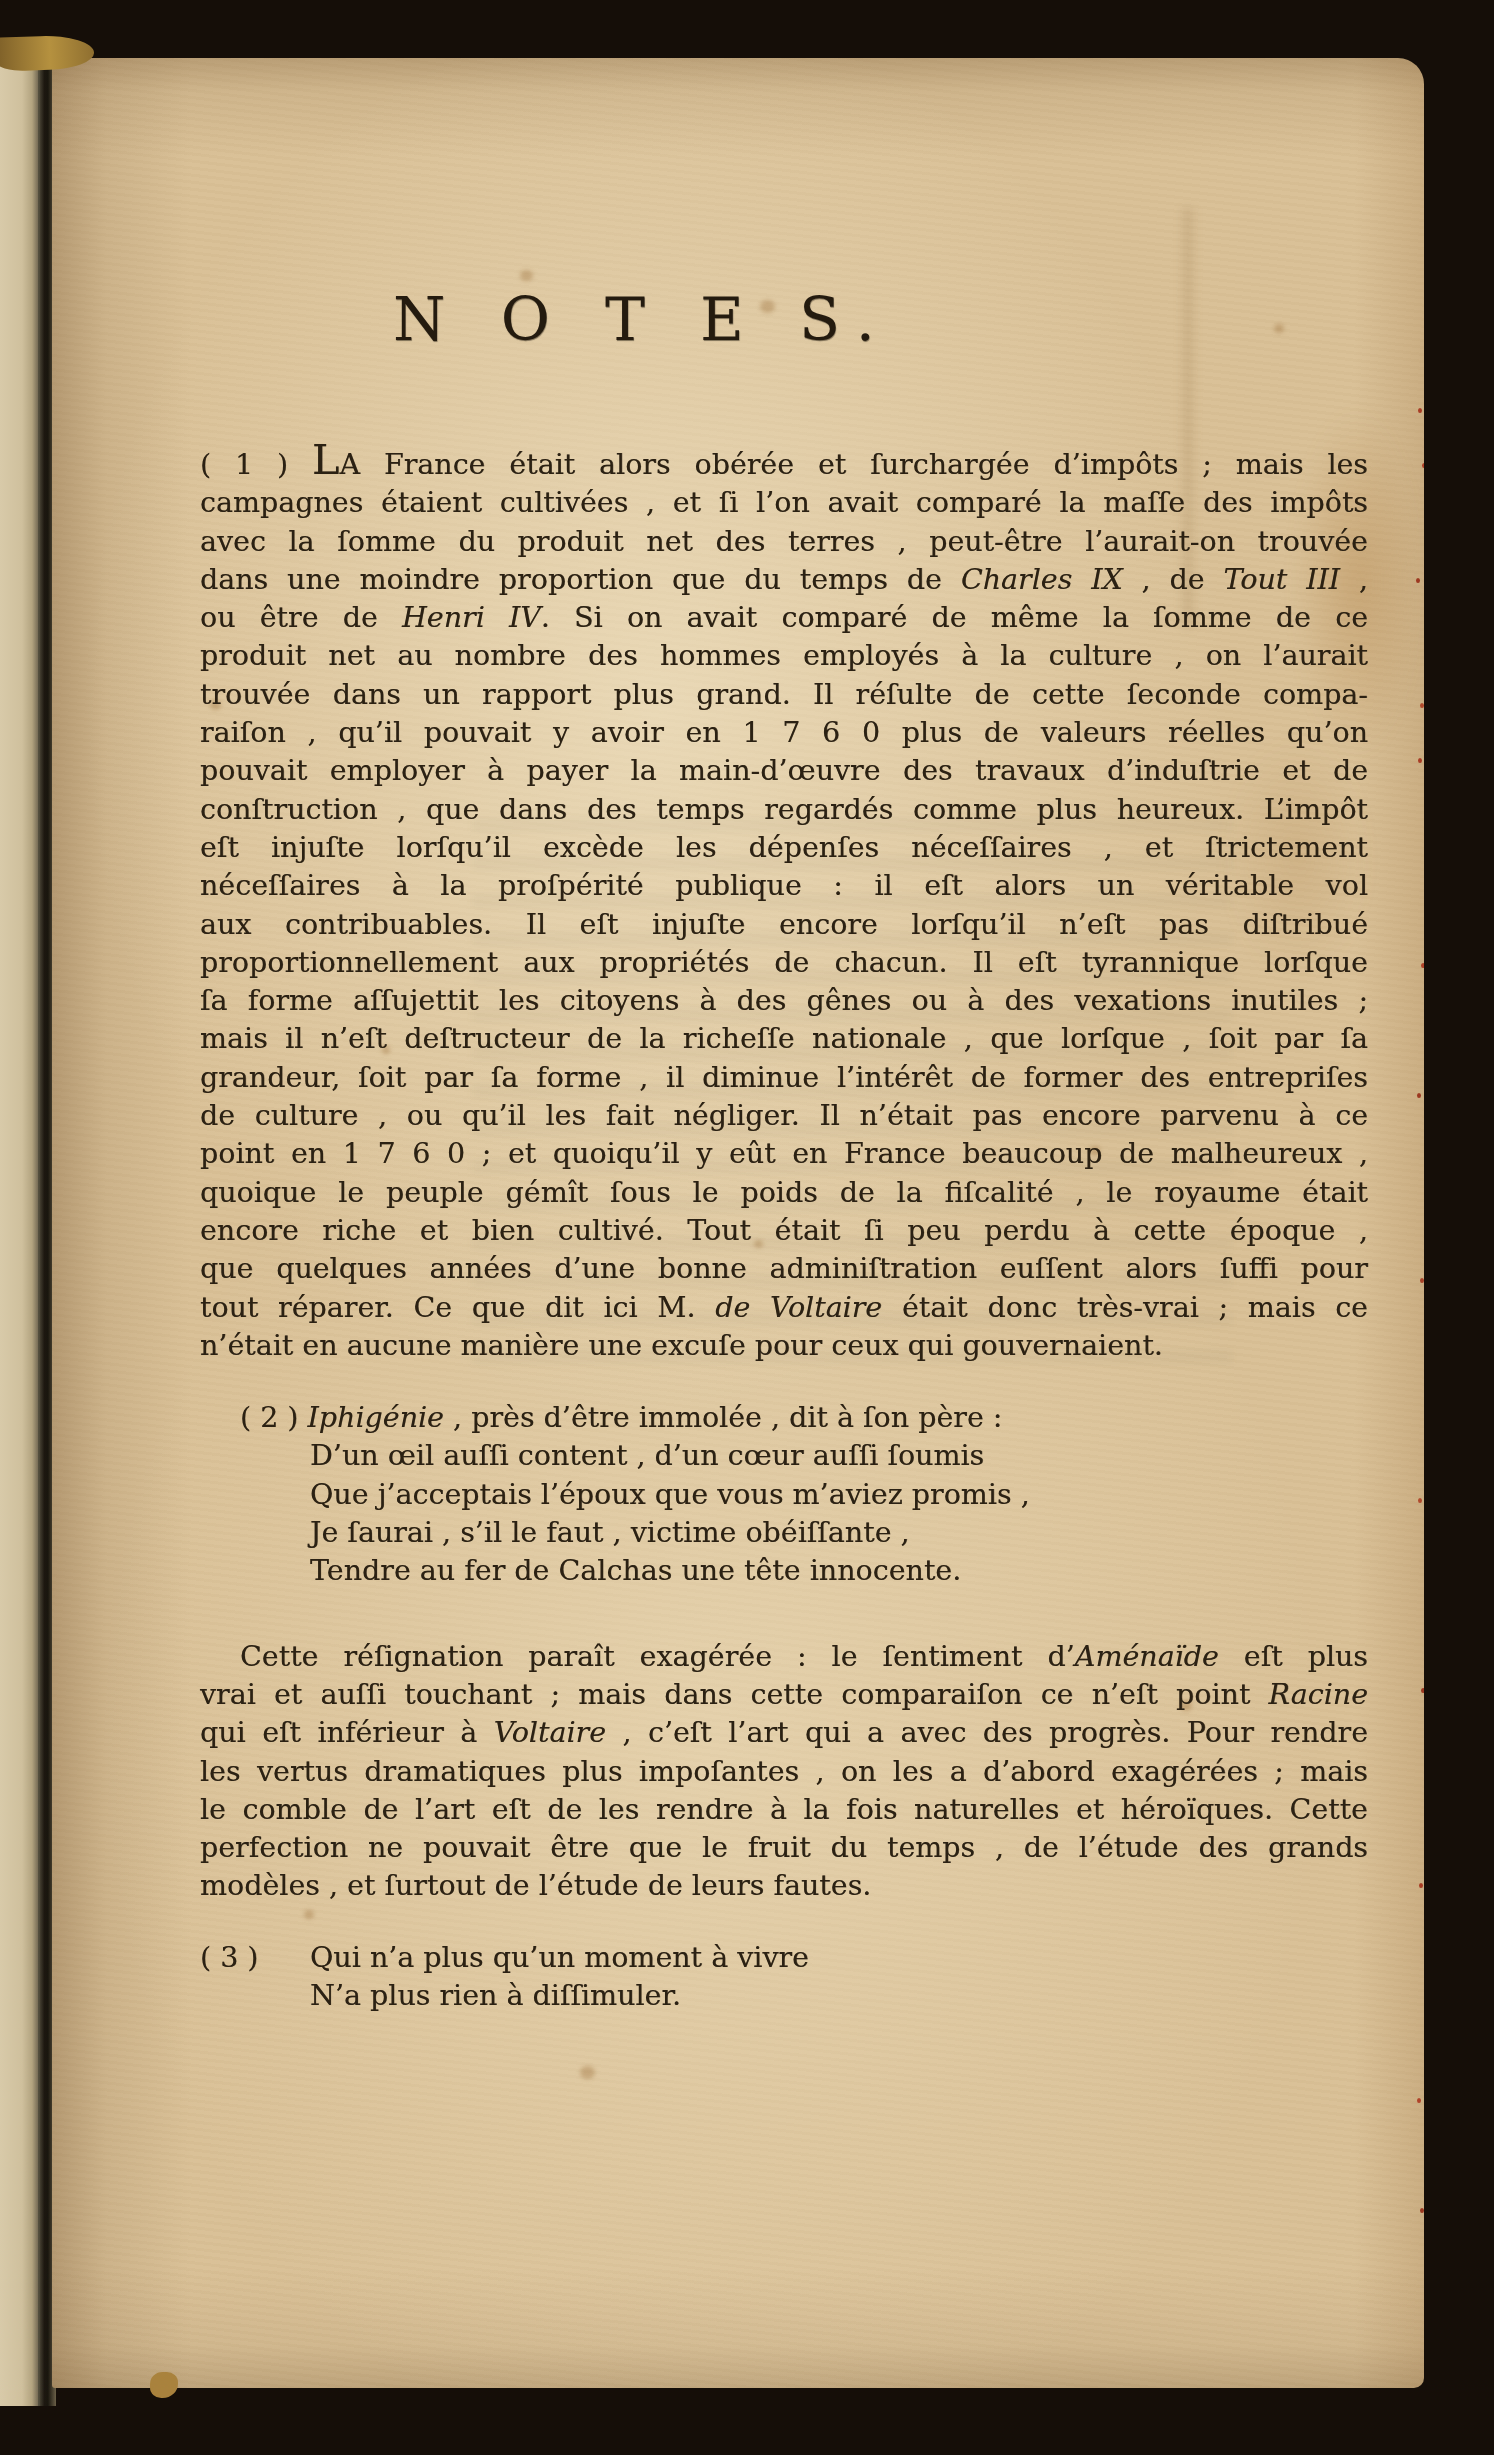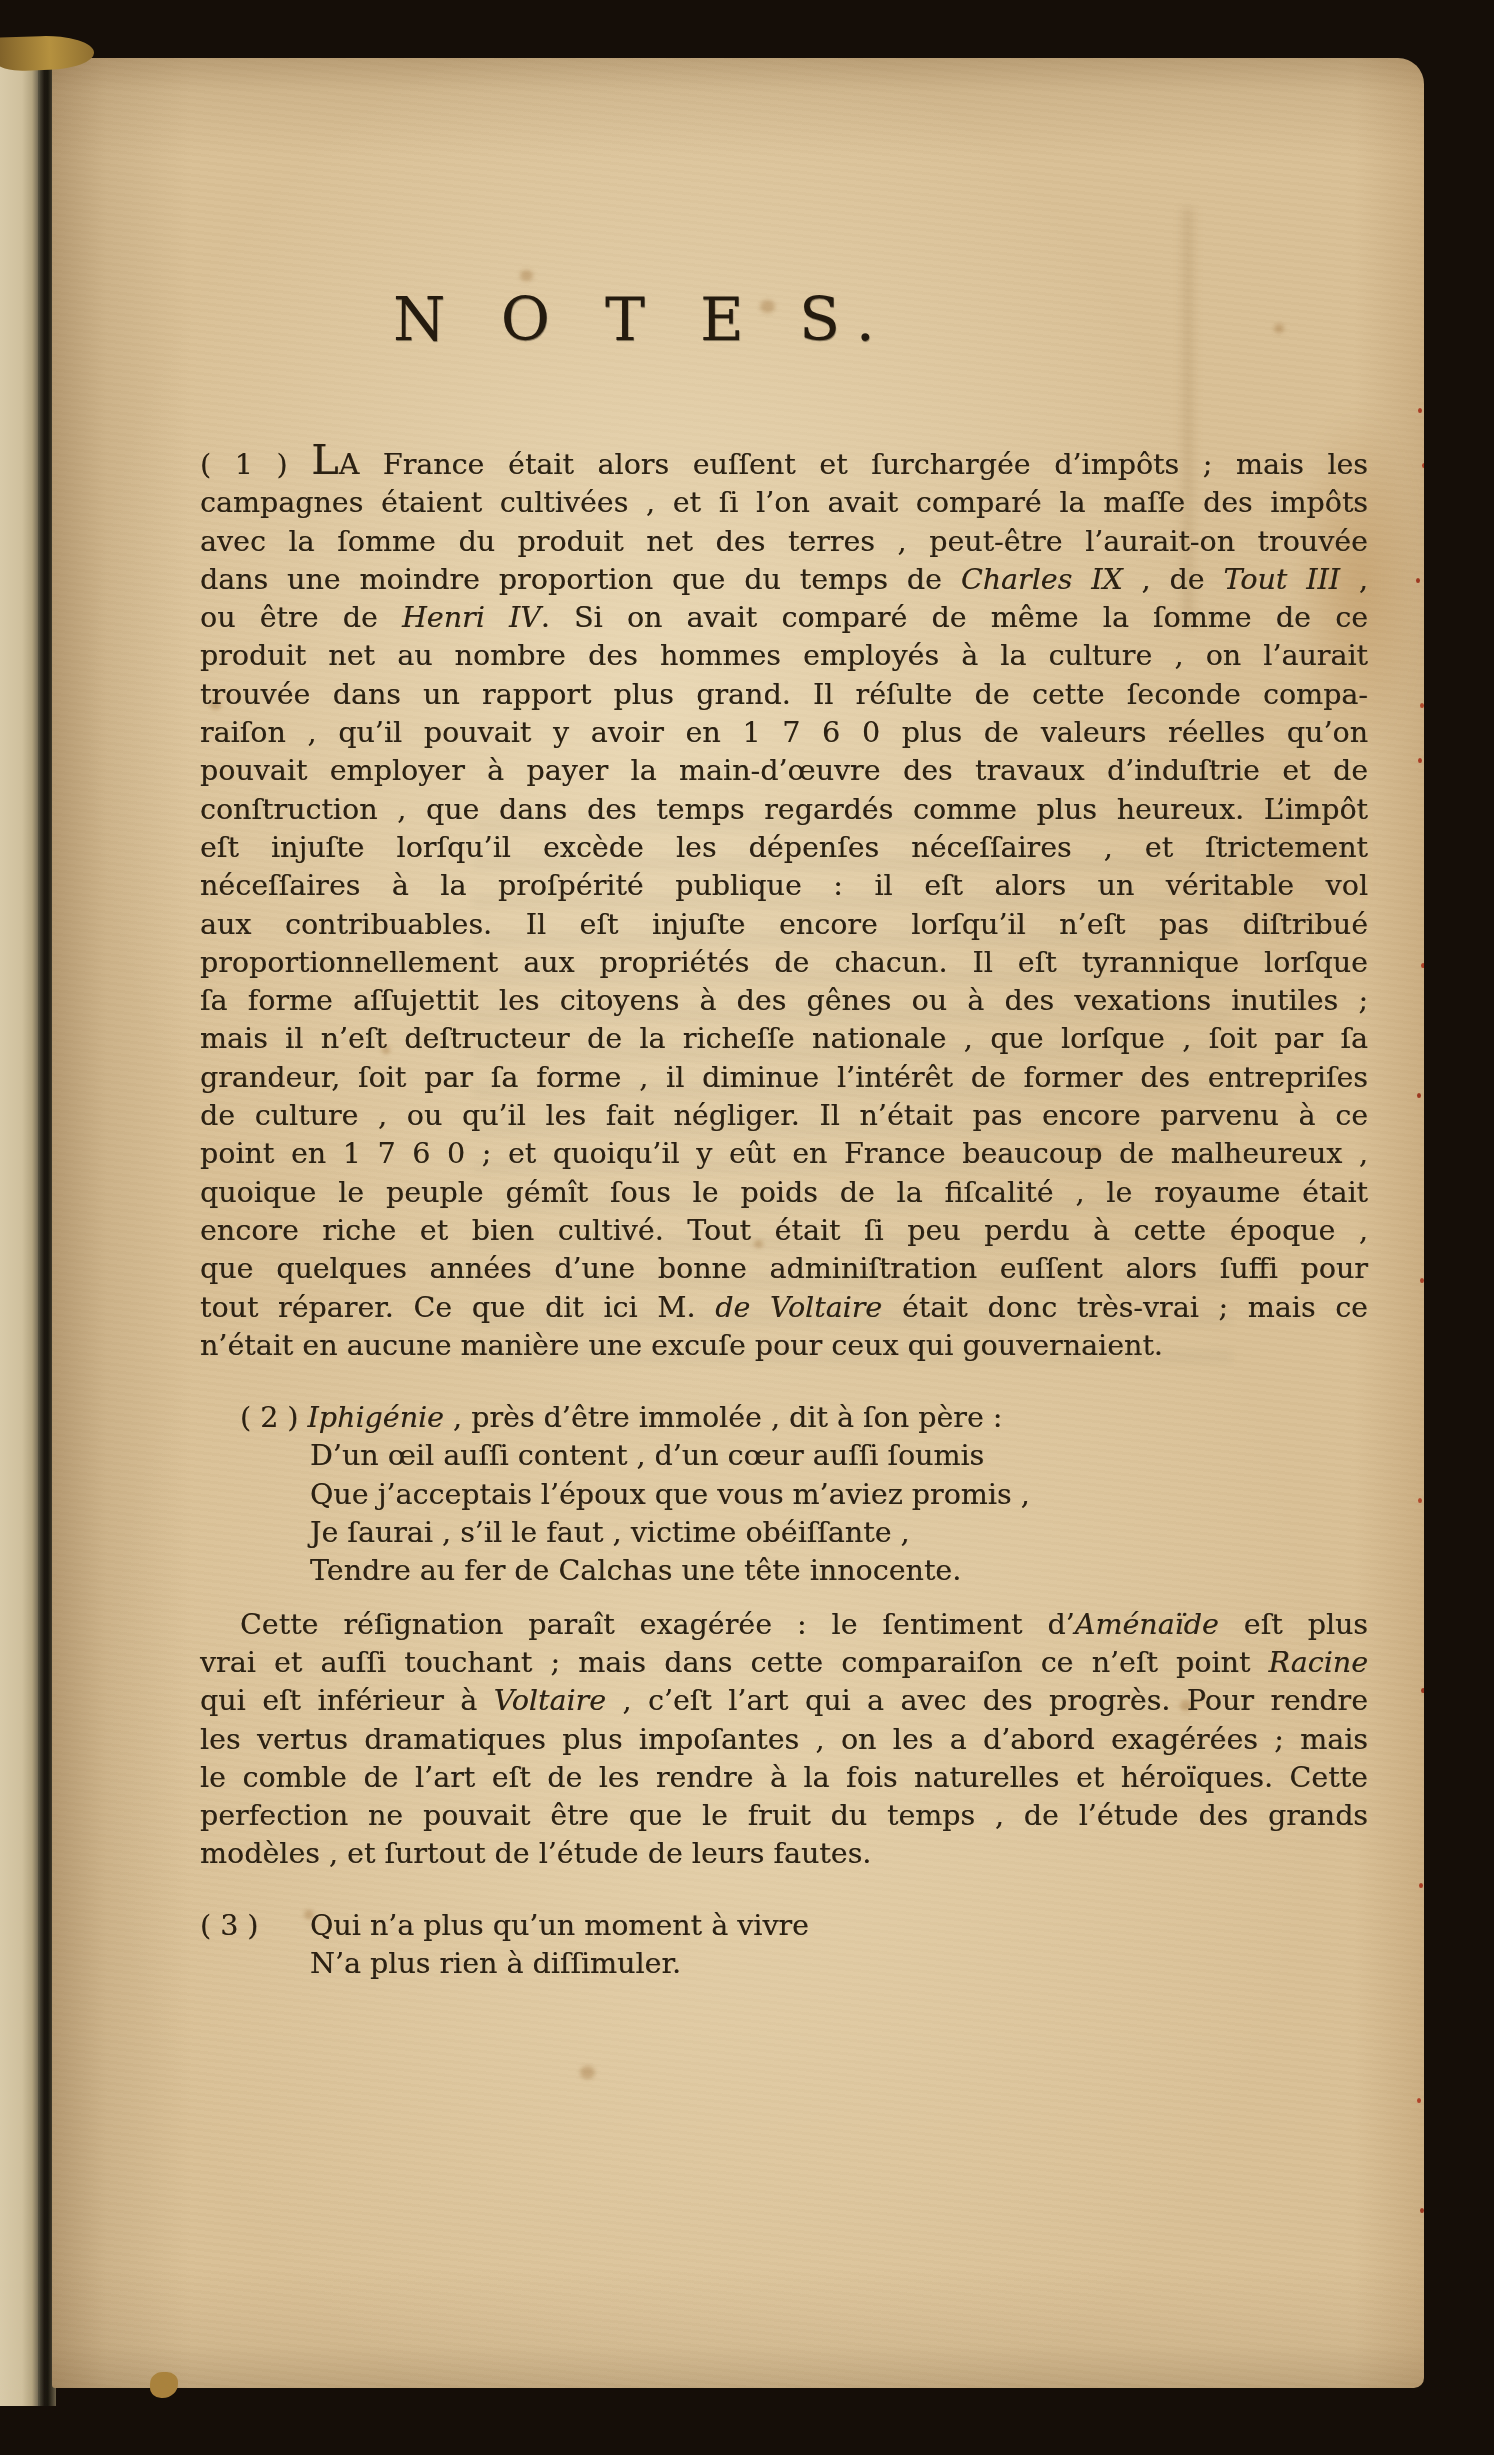--- a/index.html
+++ b/index.html
@@ -131,21 +131,21 @@
     <div class="fox f"></div>
     <div class="fox g"></div>
     <div class="fox h"></div>
     <div class="fox i"></div>
     <div class="fox j"></div>
     <div class="red-specks"></div>
 
     <div class="page-title">N O T E S.</div>
     <div class="text-body">
         <div class="block para">
-          <div class="line"><span>( 1 ) </span><span class="bigcap">L</span><span>A France était alors euſſent et ſurchargée d’impôts ; mais les</span></div>
+          <div class="line"><span>( 1 ) </span><span class="bigcap">L</span><span>A France était alors obérée et ſurchargée d’impôts ; mais les</span></div>
           <div class="line"><span>campagnes étaient cultivées , et ſi l’on avait comparé la maſſe des impôts</span></div>
           <div class="line"><span>avec la ſomme du produit net des terres , peut-être l’aurait-on trouvée</span></div>
           <div class="line"><span>dans une moindre proportion que du temps de </span><span class="it">Charles IX</span><span> , de </span><span class="it">Tout III</span><span> ,</span></div>
           <div class="line"><span>ou être de </span><span class="it">Henri IV</span><span>.  Si on avait comparé de même la ſomme de ce</span></div>
           <div class="line"><span>produit net au nombre des hommes employés à la culture , on l’aurait</span></div>
           <div class="line"><span>trouvée dans un rapport plus grand.  Il réſulte de cette ſeconde compa-</span></div>
           <div class="line"><span>raiſon , qu’il pouvait y avoir en 1 7 6 0 plus de valeurs réelles qu’on</span></div>
           <div class="line"><span>pouvait employer à payer la main-d’œuvre des travaux d’induſtrie et de</span></div>
           <div class="line"><span>conſtruction , que dans des temps regardés comme plus heureux. L’impôt</span></div>
           <div class="line"><span>eſt injuſte lorſqu’il excède les dépenſes néceſſaires , et ſtrictement</span></div>
@@ -165,21 +165,21 @@
         </div>
         <div class="block para" style="margin-top: 34px;">
           <div class="line" style="text-indent: 40px;"><span>( 2 ) </span><span class="it">Iphigénie</span><span> , près d’être immolée , dit à ſon père :</span></div>
         </div>
         <div class="block verse" style="padding-left: 110px;">
           <div class="line"><span>D’un œil auſſi content , d’un cœur auſſi ſoumis</span></div>
           <div class="line"><span>Que j’acceptais l’époux que vous m’aviez promis ,</span></div>
           <div class="line"><span>Je ſaurai , s’il le faut , victime obéiſſante ,</span></div>
           <div class="line"><span>Tendre au fer de Calchas une tête innocente.</span></div>
         </div>
-        <div class="block para" style="margin-top: 15px;">
+        <div class="block para" style="margin-top: 47px;">
           <div class="line" style="text-indent: 40px;"><span>Cette réſignation paraît exagérée : le ſentiment d’</span><span class="it">Aménaïde</span><span> eſt plus</span></div>
           <div class="line"><span>vrai et auſſi touchant ;  mais dans cette comparaiſon ce n’eſt point </span><span class="it">Racine</span></div>
           <div class="line"><span>qui eſt inférieur à </span><span class="it">Voltaire</span><span> , c’eſt l’art qui a avec des progrès. Pour rendre</span></div>
           <div class="line"><span>les vertus dramatiques plus impoſantes , on les a d’abord exagérées ; mais</span></div>
           <div class="line"><span>le comble de l’art eſt de les rendre à la fois naturelles et héroïques.  Cette</span></div>
           <div class="line"><span>perfection ne pouvait être que le fruit du temps ,  de l’étude des grands</span></div>
           <div class="line"><span>modèles , et ſurtout de l’étude de leurs fautes.</span></div>
         </div>
         <div class="block verse" style="margin-top: 33px; padding-left: 110px;">
           <span class="vlabel">( 3 )</span>

